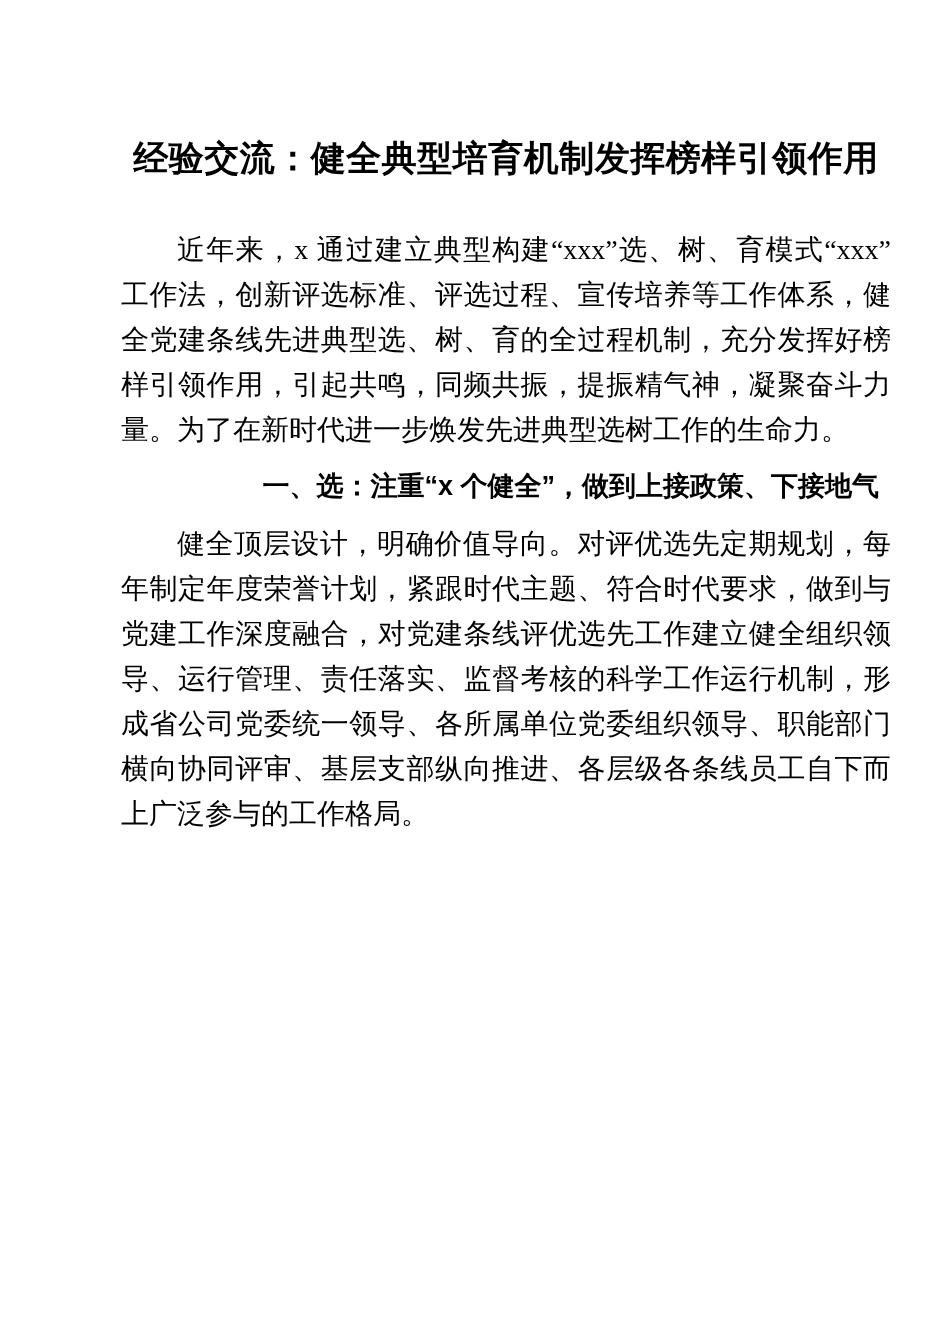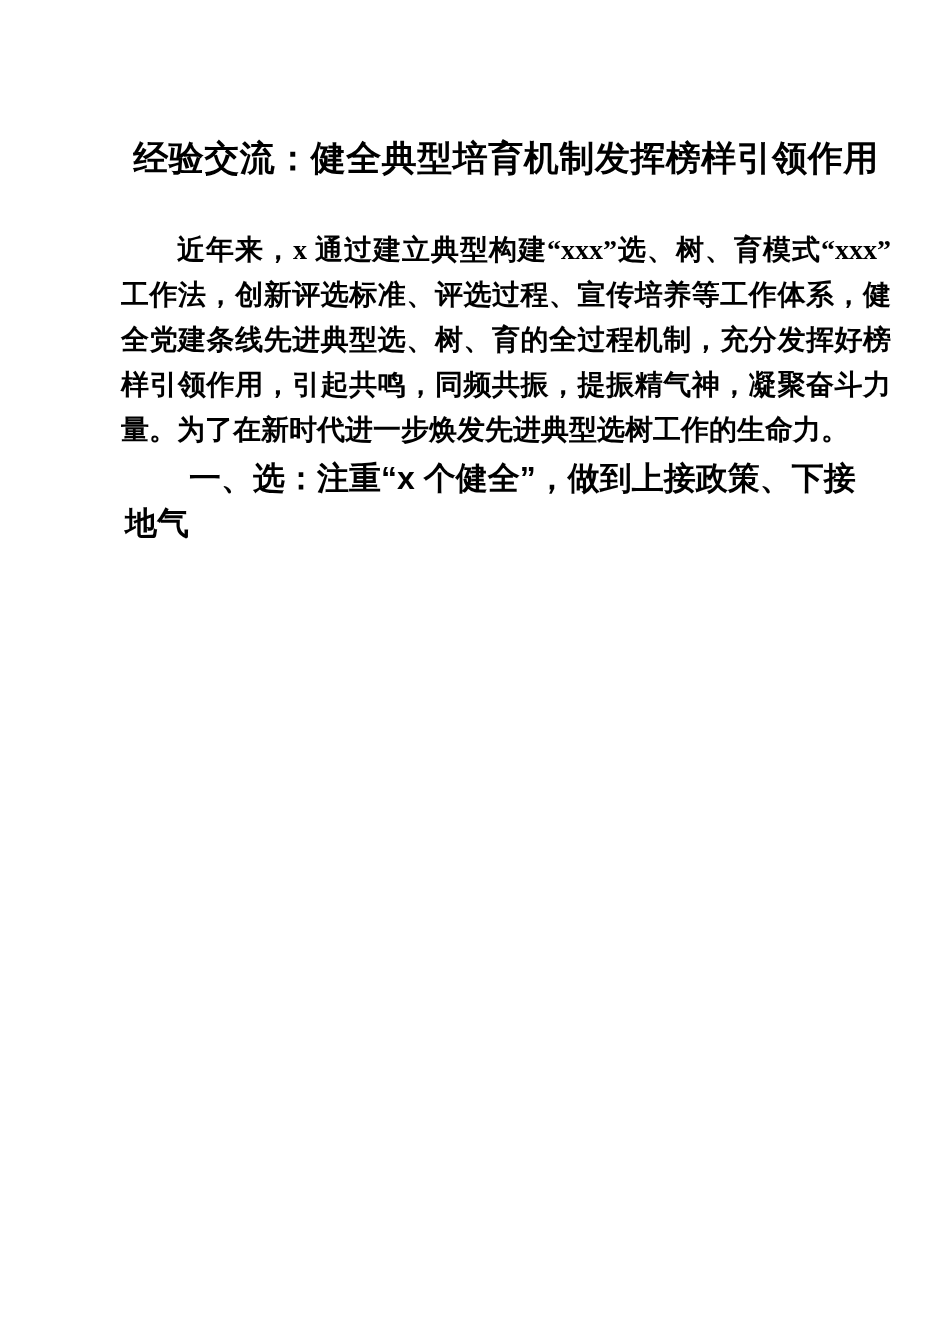--- a/index.html
+++ b/index.html
@@ -27,41 +27,42 @@
     font-family: "Liberation Serif", "DejaVu Serif", serif;
     font-weight: 700;
     font-size: 35px;
     line-height: 57px;
     text-align: center;
     letter-spacing: 0.5px;
   }
   .para {
     margin: 0;
     font-family: "Liberation Serif", "DejaVu Serif", serif;
-    font-weight: 700;
+    font-weight: 400;
     font-size: 28px;
     line-height: 45px;
     text-indent: 2em;
     text-align: justify;
     text-justify: inter-ideograph;
   }
   .section-heading {
-    margin: 4px;
+    margin: 12px;
     font-family: "Liberation Sans", "DejaVu Sans", sans-serif;
     font-weight: 700;
-    font-size: 32px;
+    font-size: 27px;
     line-height: 45px;
     text-indent: 2em;
-    text-align: left;
+    text-align: right;
   }
 </style>
 </head>
 <body>
 
 <div class="page">
   <h1 class="doc-title">经验交流：健全典型培育机制发挥榜样引领作用</h1>
 
   <p class="para">近年来，x 通过建立典型构建“xxx”选、树、育模式“xxx”工作法，创新评选标准、评选过程、宣传培养等工作体系，健全党建条线先进典型选、树、育的全过程机制，充分发挥好榜样引领作用，引起共鸣，同频共振，提振精气神，凝聚奋斗力量。为了在新时代进一步焕发先进典型选树工作的生命力。</p>
 
   <h2 class="section-heading">一、选：注重“x 个健全”，做到上接政策、下接地气</h2>
 
+  <p class="para">健全顶层设计，明确价值导向。对评优选先定期规划，每年制定年度荣誉计划，紧跟时代主题、符合时代要求，做到与党建工作深度融合，对党建条线评优选先工作建立健全组织领导、运行管理、责任落实、监督考核的科学工作运行机制，形成省公司党委统一领导、各所属单位党委组织领导、职能部门横向协同评审、基层支部纵向推进、各层级各条线员工自下而上广泛参与的工作格局。</p>
 
 </div>
 
 </body></html>

